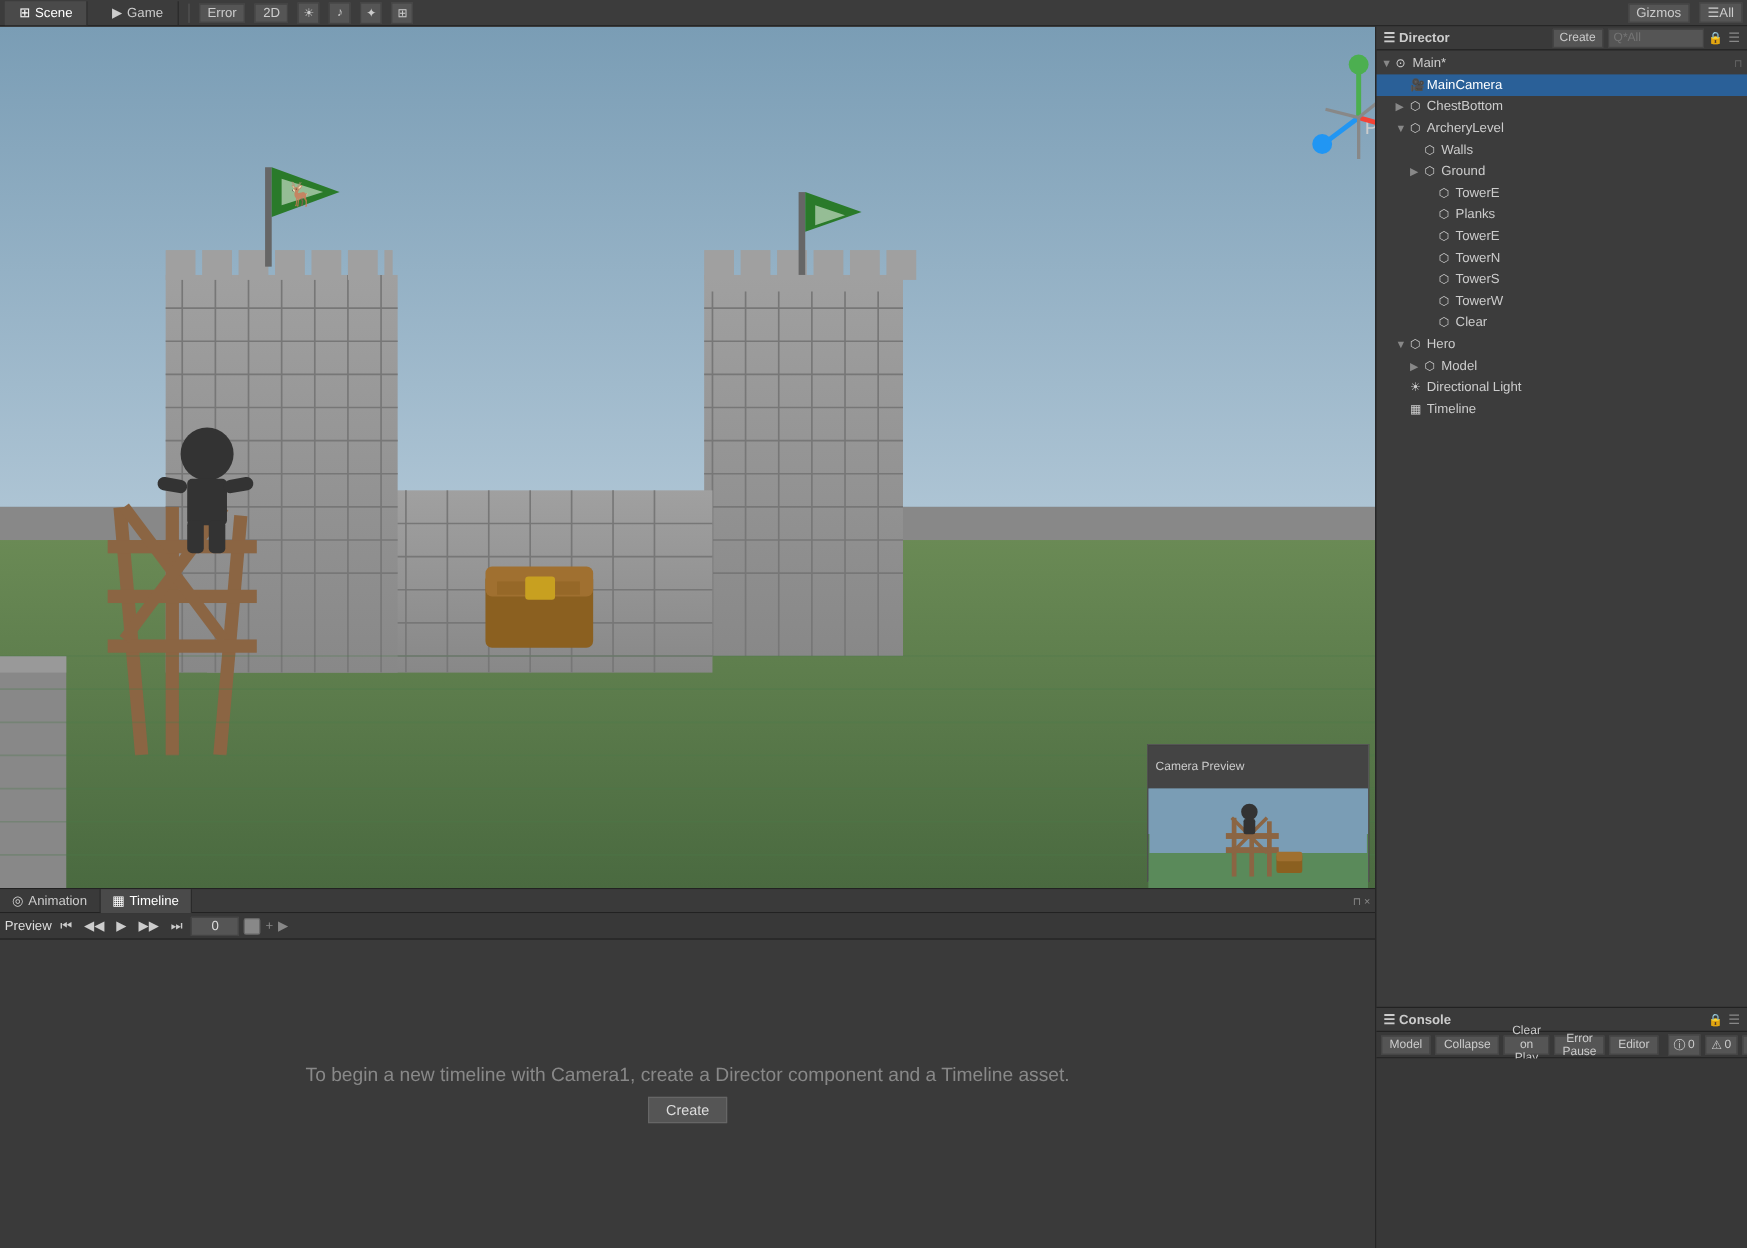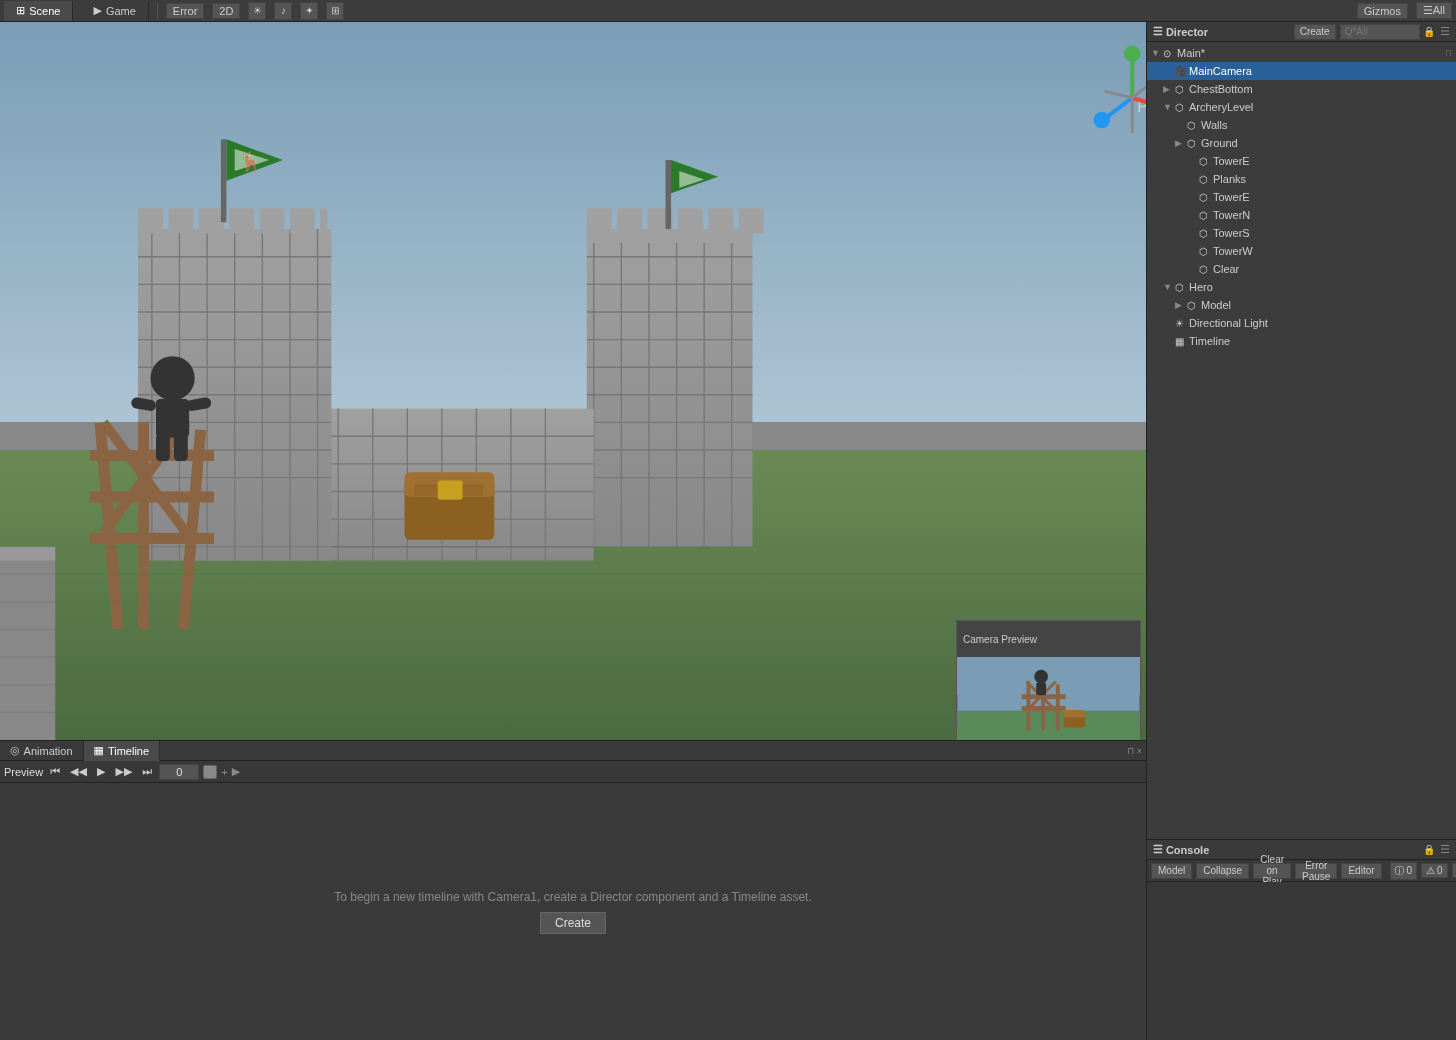--- a/index.html
+++ b/index.html
@@ -178,21 +178,21 @@
       flex: 1;
       display: flex;
       align-items: center;
       justify-content: center;
       flex-direction: column;
       gap: 8px;
       padding: 10px;
     }
     .tl-message {
       color: #888;
-      font-size: 12px;
+      font-size: 16px;
       text-align: center;
     }
     .tl-create-btn {
       padding: 3px 14px;
       background: #555;
       border: 1px solid #666;
       color: #ddd;
       font-size: 12px;
       cursor: pointer;
     }

